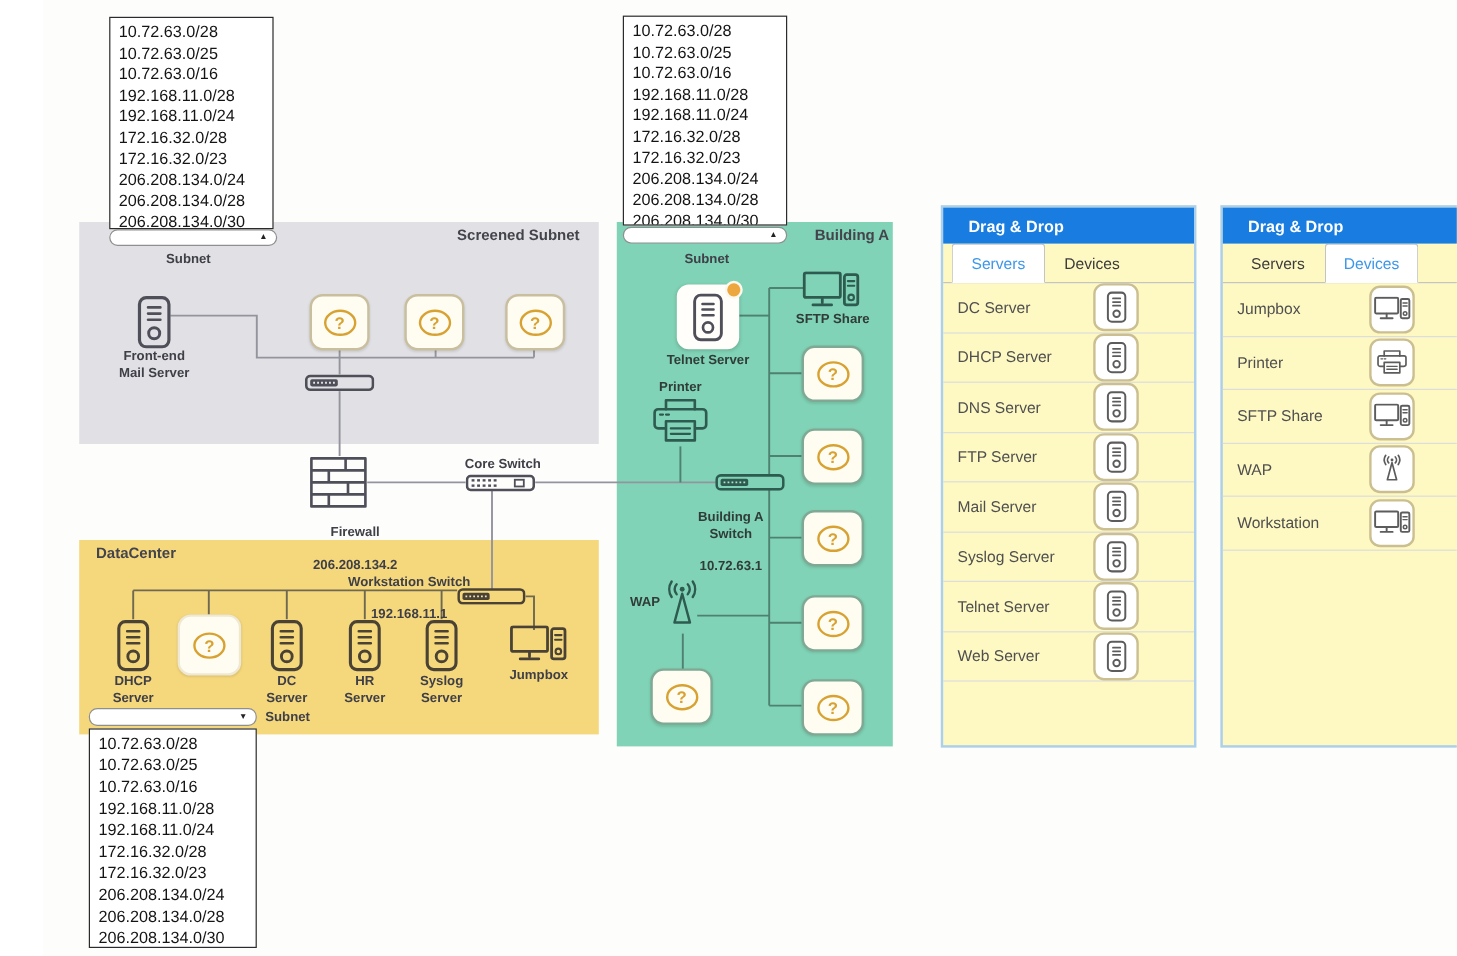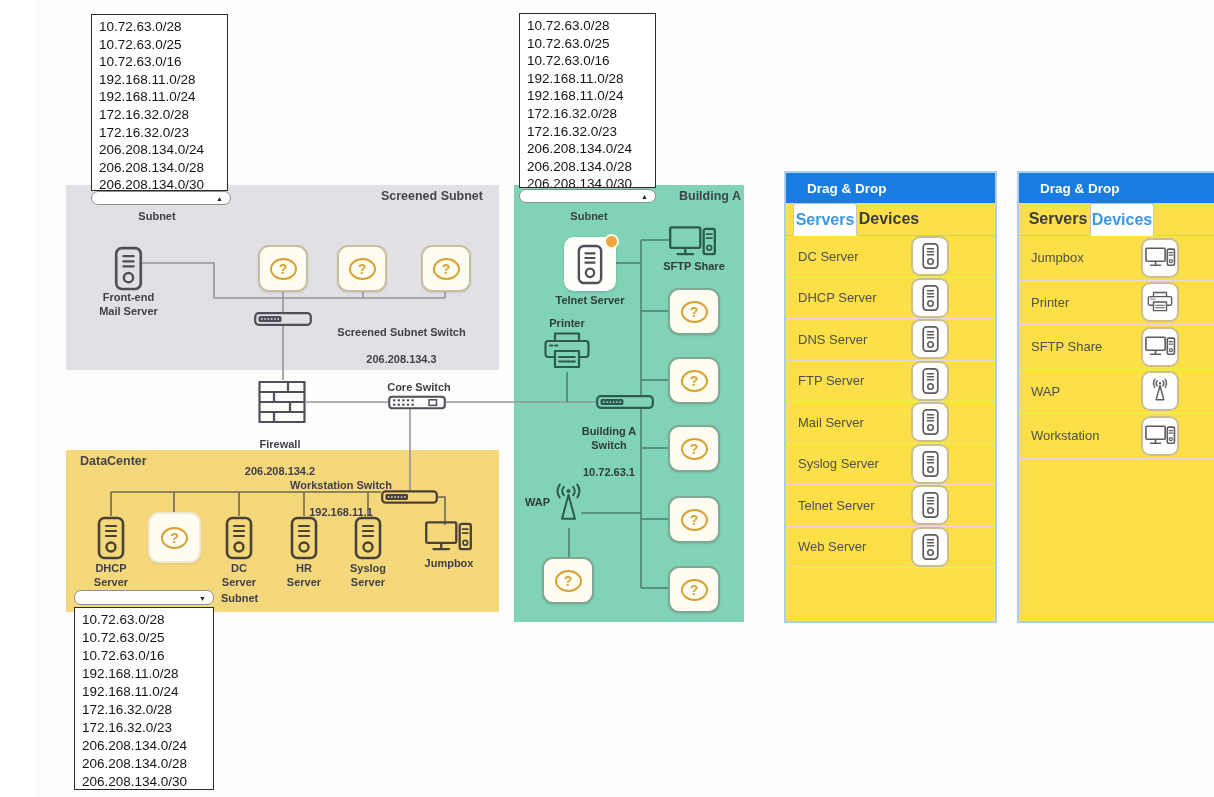--- a/index.html
+++ b/index.html
@@ -18,24 +18,24 @@
   .c-green{color:#2e5b4f;}
   .list{position:absolute;background:#fff;border:1.5px solid #2b2b2b;box-sizing:border-box;font-size:13.5px;color:#141414;padding:3px 0 0 7px;overflow:hidden;z-index:6;}
   .opt{height:17.6px;line-height:17.6px;white-space:nowrap;}
   .dd{position:absolute;background:#fff;border:1px solid #8f8f8f;border-radius:7px;box-sizing:border-box;z-index:5;}
   .dd .arr{position:absolute;right:7px;top:50%;transform:translateY(-50%);font-size:7px;color:#222;line-height:1;}
   .qbox{position:absolute;z-index:3;background:#fffdf2;border:2.5px solid #c9bf9e;border-radius:11px;display:flex;align-items:center;justify-content:center;box-shadow:0 1px 2px rgba(0,0,0,0.10);box-sizing:border-box;}
   .qbox.greenb{border-color:#7fa995;}
   .qmark{width:27px;height:22px;border:2.5px solid #d8a233;border-radius:50%;color:#d8a233;font-weight:700;font-size:14px;display:flex;align-items:center;justify-content:center;box-sizing:border-box;}
   .telnet-box{position:absolute;z-index:3;background:#fffefb;border-radius:10px;box-shadow:0 1px 3px rgba(0,0,0,0.15);display:flex;align-items:center;justify-content:center;}
   .badge{position:absolute;right:-3px;top:-3px;width:11px;height:11px;border-radius:50%;background:#eca73e;border:2px solid #fdf8ee;box-sizing:content-box;}
-  .panel{position:absolute;background:#fde047;border:2px solid #abcfee;box-sizing:border-box;z-index:2;}
+  .panel{position:absolute;background:#fef9c3;border:2px solid #abcfee;box-sizing:border-box;z-index:2;}
   .phead{height:30px;background:#187ce1;color:#fff;font-weight:700;font-size:13.5px;display:flex;align-items:center;padding-left:21px;}
   .ptabs{height:33px;display:flex;align-items:stretch;border-bottom:1px solid #c4c4c4;padding-left:7px;box-sizing:border-box;}
-  .ptab{width:64px;display:flex;align-items:center;justify-content:center;font-size:16px;color:#3b3b3b;box-sizing:border-box;cursor:pointer;font-weight:bold;}
+  .ptab{width:78px;display:flex;align-items:center;justify-content:center;font-size:13px;color:#3b3b3b;box-sizing:border-box;cursor:pointer;}
   .ptab.active{color:#3b97e8;background:#fff;border:1px solid #c4c4c4;border-bottom:1px solid #fff;margin-bottom:-1px;border-radius:3px 3px 0 0;}
   .prow{display:flex;align-items:center;justify-content:space-between;border-bottom:1px solid #ddd;box-sizing:border-box;}
   .p1 .prow{height:41.5px;padding:0 8px 0 12px;}
   .p2 .prow{height:44.5px;padding:0 8px 0 12px;}
   .plabel{font-size:13px;color:#4f4f4f;}
   .pibox{width:38px;height:40px;border:2px solid #cbbf92;border-radius:9px;display:flex;align-items:center;justify-content:center;background:#fff;box-sizing:border-box;color:#5c5c5c;margin-right:38px;line-height:0;cursor:grab;}
 </style>
 </head>
 <body>
 
@@ -119,33 +119,29 @@
       <span class="qmark">?</span>
     </div>
 
   <div class="icon c-gray" style="left:218px;top:312px;">
     <svg width="58" height="14" viewBox="0 0 58 14">
       <rect x="1.2" y="1.2" width="55.6" height="11.6" rx="3.5" fill="#e1e1e5" stroke="currentColor" stroke-width="2.2"></rect>
       <rect x="4.5" y="4" width="23" height="6" rx="1.5" fill="currentColor"></rect>
       <path d="M7 7h1.5M10.3 7h1.5M13.6 7h1.5M16.9 7h1.5M20.2 7h1.5M23.5 7h1.5" stroke="#e9e9ec" stroke-width="1.6"></path>
     </svg>
   </div>
-  <div class="lbl" style="left:283px;top:312px;width:165px;">
-    <div>Screened Subnet Switch</div>
-    <div>206.208.134.3</div>
-  </div>
 
   <div class="icon c-gray" style="left:222px;top:380px;">
     <svg width="48" height="44" viewBox="0 0 48 43" fill="none" stroke="currentColor" stroke-width="2.2" stroke-linejoin="round">
       <rect x="1.5" y="1.5" width="45" height="40" fill="#fdfdfc"></rect>
       <path d="M1.5 11.5h45M1.5 21.5h45M1.5 31.5h45"></path>
       <path d="M30 1.5v10M16 11.5v10M32 21.5v10M16 31.5v10"></path>
     </svg>
   </div>
-  <div class="lbl" style="left:184px;top:424px;width:120px;">
+  <div class="lbl" style="left:200px;top:424px;width:120px;">
     <div>Firewall</div>
     <div>206.208.134.2</div>
   </div>
 
   <div class="lbl" style="left:343px;top:381px;width:80px;">Core Switch</div>
   <div class="icon c-gray" style="left:352px;top:395px;">
     <svg width="58" height="15" viewBox="0 0 58 14">
       <rect x="1.2" y="1.2" width="55.6" height="11.6" rx="3" fill="#fdfdfc" stroke="currentColor" stroke-width="2.1"></rect>
       <g fill="currentColor">
         <rect x="5" y="3.8" width="2.4" height="2"></rect>

